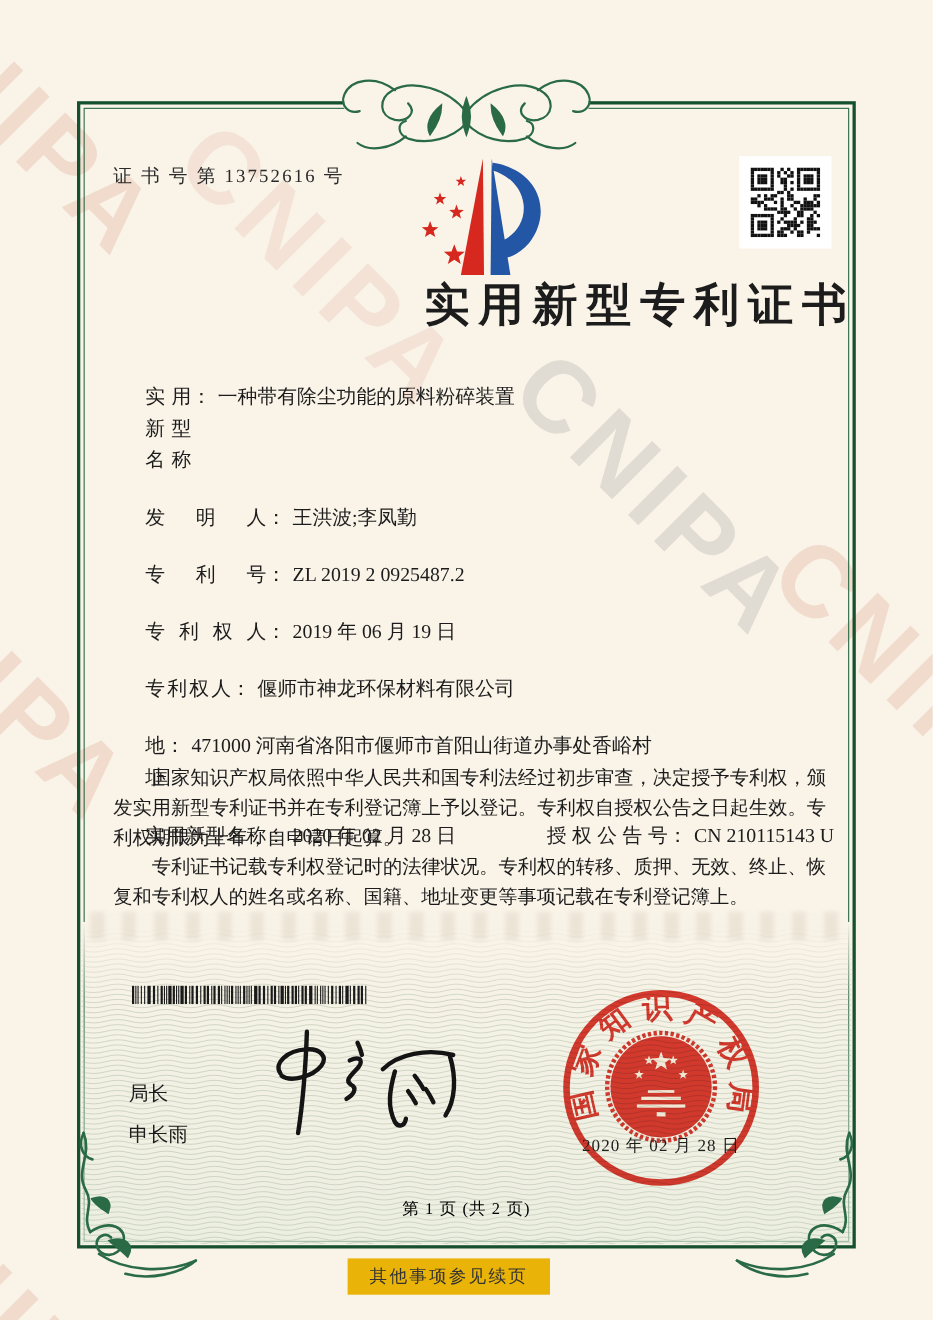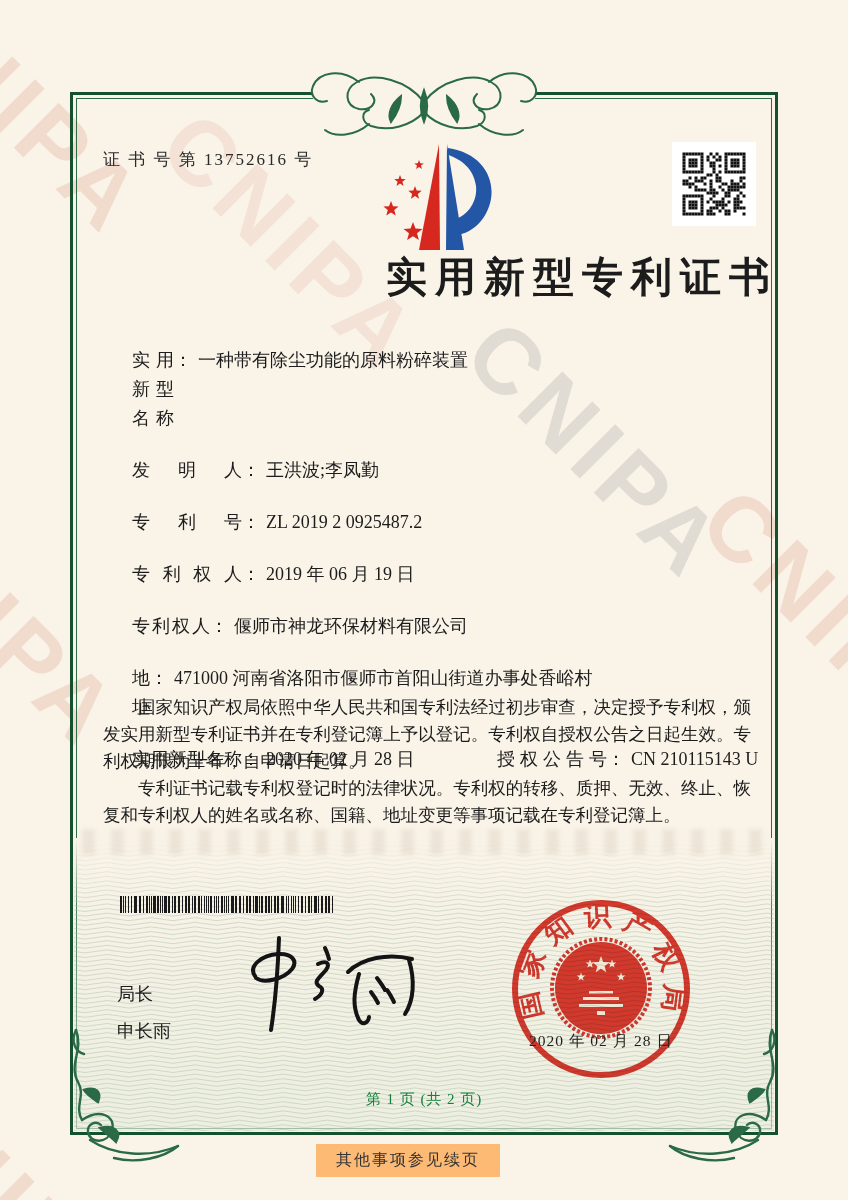--- a/index.html
+++ b/index.html
@@ -47,22 +47,22 @@
   .sig-block{position:absolute;left:117px;top:960px;font-size:18px;line-height:37px;z-index:2;margin-top:16px;}
   .sig-svg{position:absolute;left:222px;top:928px;z-index:2;}
   
   .seal{position:absolute;left:505px;top:893px;z-index:3;mix-blend-mode:multiply;opacity:.95;}
   
   .orn-top{position:absolute;left:299px;top:60px;z-index:2;}
   .orn-bl{position:absolute;left:56px;top:1028px;z-index:2;}
   .orn-br{position:absolute;left:642px;top:1028px;z-index:2;transform:scaleX(-1);}
   
   .page-info{position:absolute;left:70px;top:1090px;width:708px;text-align:center;font-size:15px;
-             letter-spacing:1px;z-index:2;color:#15803d;}
-  .cont-note{position:absolute;left:316px;top:1144px;background:#fdba74;padding:6px 20px;font-size:16px;
+             letter-spacing:1px;z-index:2;color:#000000;}
+  .cont-note{position:absolute;left:316px;top:1144px;background:#eab308;padding:6px 20px;font-size:16px;
              letter-spacing:2px;z-index:2;color:#333;}
 </style>
 </head>
 <body>
 
 <div class="page">
 
   <span class="wm wm-pink" style="left:-60px;top:-45px;">CNIPA</span>
   <span class="wm wm-pink" style="left:215px;top:92px;color:rgba(236,206,190,0.45);">CNIPA</span>
   <span class="wm wm-grey" style="left:520px;top:300px;">CNIPA</span>

